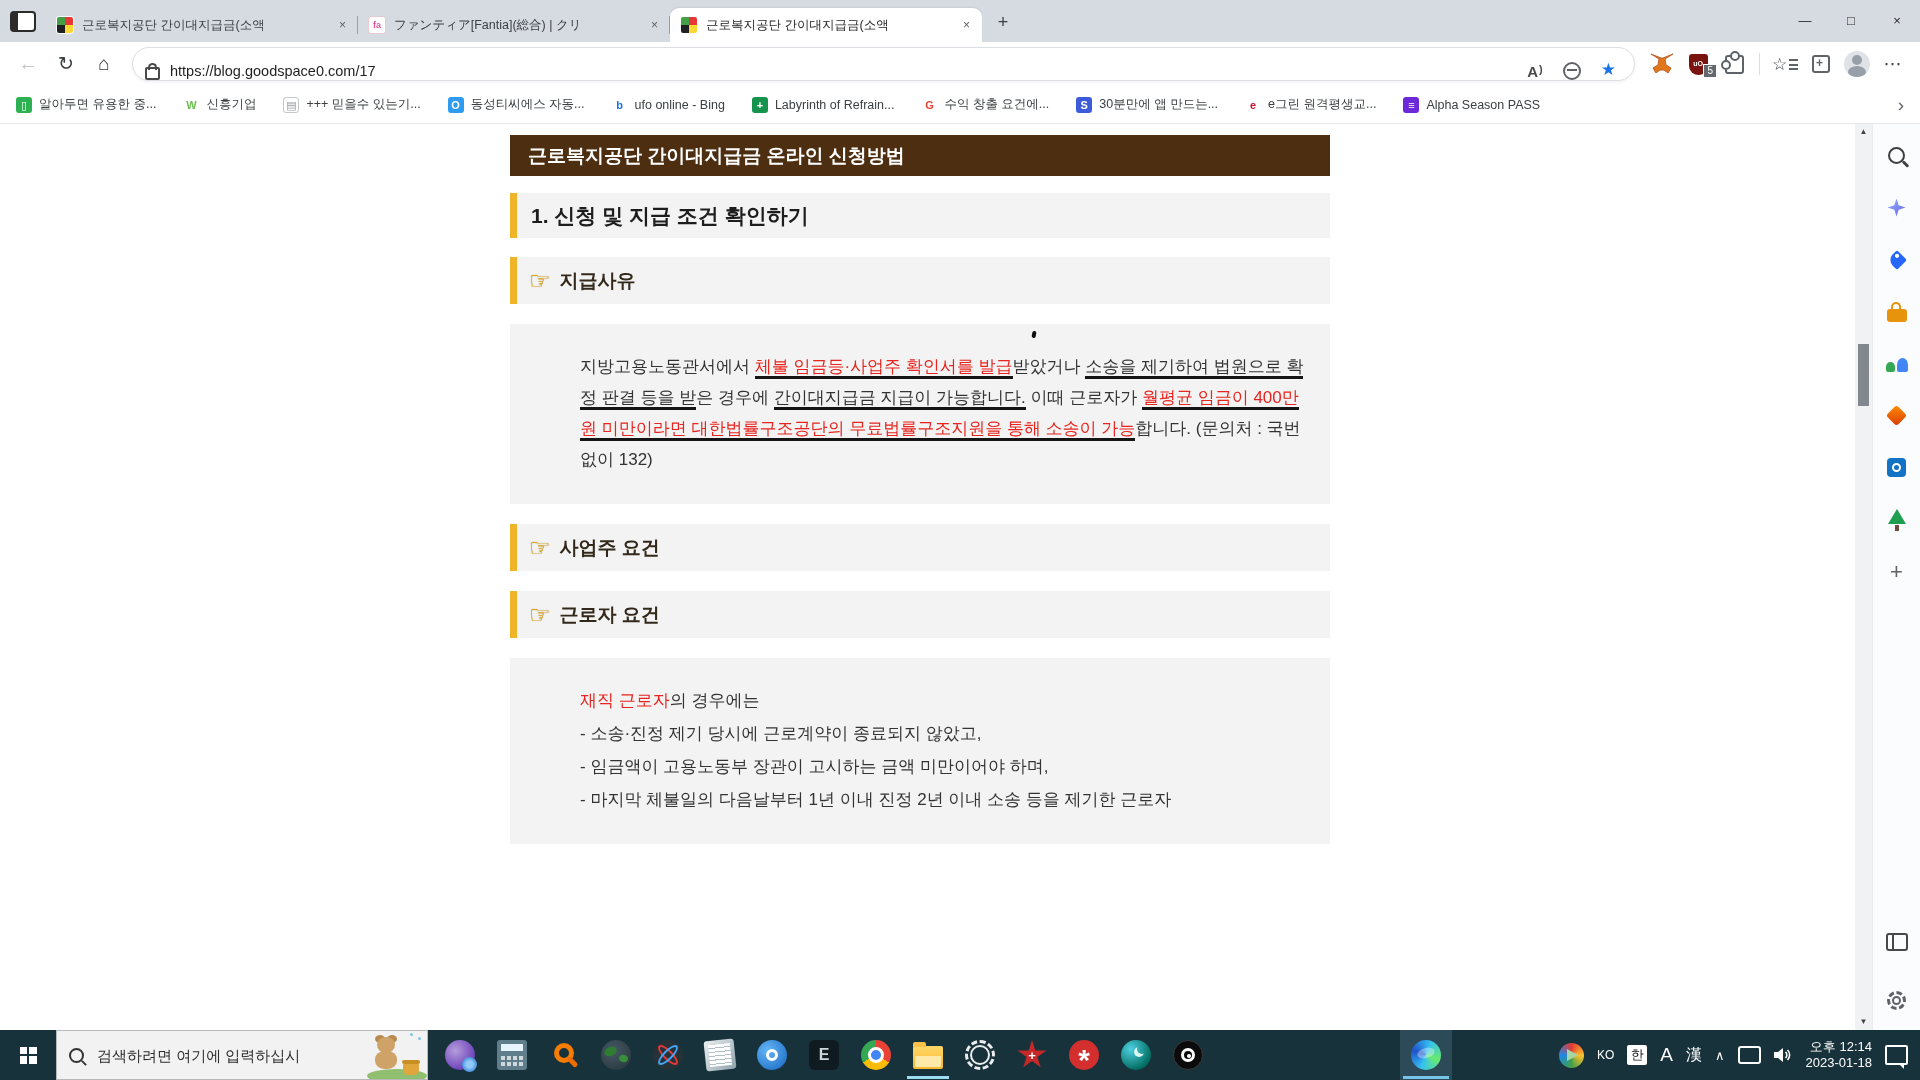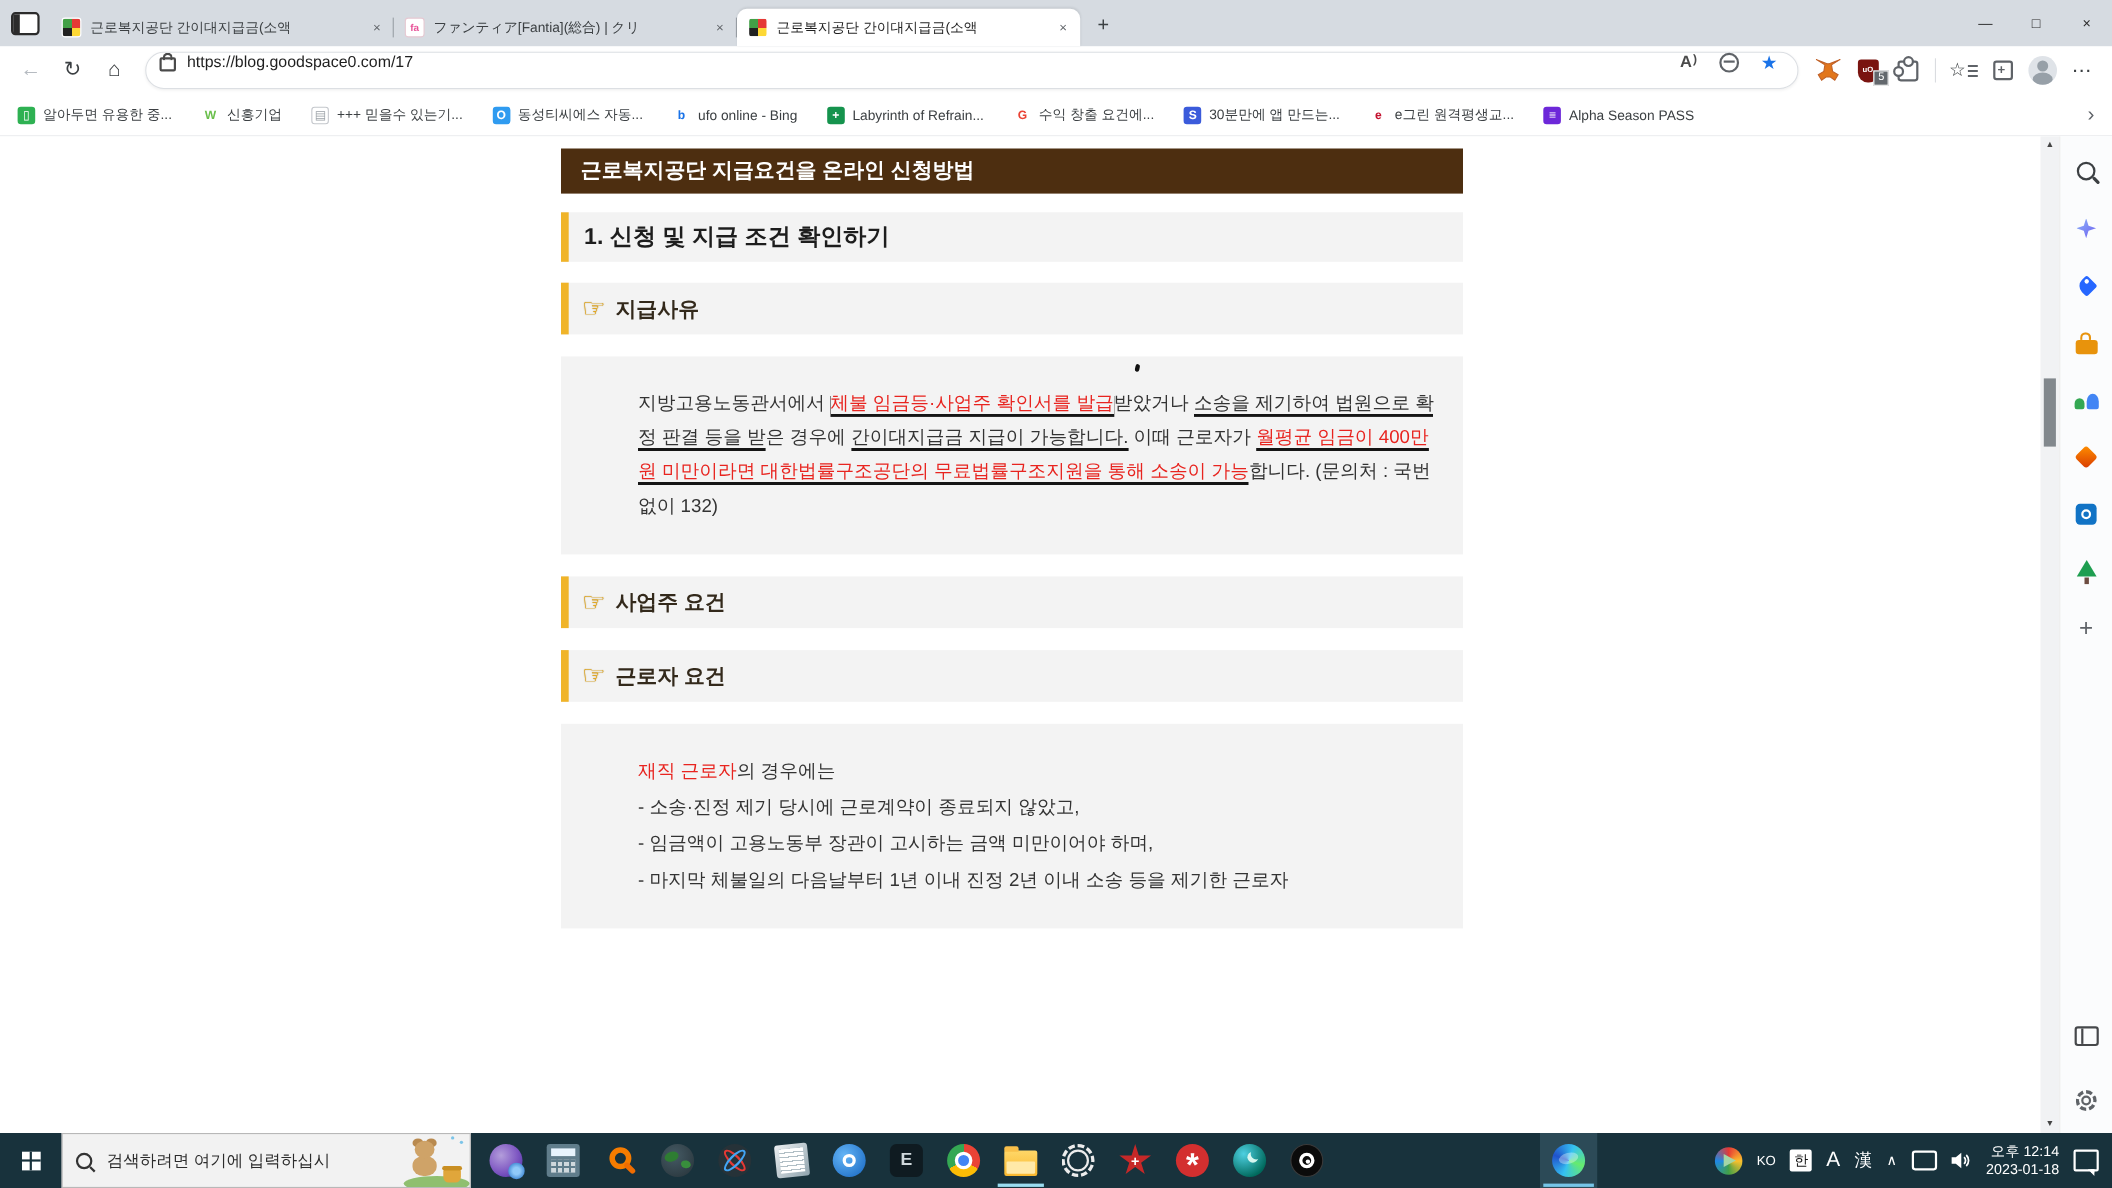--- a/index.html
+++ b/index.html
@@ -24,21 +24,21 @@
   .fav-fantia{background:#fff;border:1px solid #e6c9d2;color:#e85298;font:700 9px/16px "Liberation Sans",sans-serif;}
   .fav-fantia::after{content:"fa";}
   .newtab{width:30px;height:30px;margin:0 0 5px 6px;text-align:center;line-height:30px;font-size:18px;color:#3c4043;border-radius:6px;}
   .win-controls{position:absolute;right:0;top:0;height:42px;display:flex;}
   .wc{width:46px;height:42px;line-height:42px;text-align:center;font-size:13px;color:#2b2b2b;}
 
   
   .toolbar{height:44px;background:#fff;display:flex;align-items:center;padding:0 12px;gap:6px;}
   .nav-btn{width:32px;height:32px;text-align:center;line-height:32px;font-size:19px;color:#3c4043;border-radius:50%;}
   .nav-back{color:#b6bbc1;}
-  .pill{flex:1;height:32px;border:1px solid #dcdfe3;border-radius:17px;display:flex;align-items:flex-start;
+  .pill{flex:1;height:32px;border:1px solid #dcdfe3;border-radius:17px;display:flex;align-items:flex-end;
         padding:0 12px;gap:8px;box-shadow:0 1px 3px rgba(0,0,0,.07);margin:0 6px;}
   .lock{width:11px;height:9px;border:2px solid #4a4a4a;border-radius:2px;position:relative;margin-top:4px;}
   .lock::before{content:"";position:absolute;left:1px;top:-6px;width:5px;height:5px;border:2px solid #4a4a4a;border-bottom:none;border-radius:5px 5px 0 0;}
   .url-input{flex:1;border:none;outline:none;font-size:14.5px;color:#1f1f1f;background:transparent;font-family:inherit;}
   .pill-ic{color:#4a4a4a;font-size:15px;padding:0 6px;display:flex;align-items:center;}
   .read-aloud{font-weight:600;}
   .read-aloud::after{content:")";font-size:11px;margin-left:1px;position:relative;top:-3px;}
   .zoom-out{width:14px;height:14px;border:2px solid #5f6368;border-radius:50%;position:relative;}
   .zoom-out::before{content:"";position:absolute;left:2px;right:2px;top:5px;height:2px;background:#5f6368;}
   .fav-star{color:#1a73e8;font-size:17px;}
@@ -320,21 +320,21 @@
   </span>
       <span class="bm">
     <span class="bm-ico" style="background: rgb(109, 40, 217); color: rgb(255, 255, 255);">≡</span>
     <span class="bm-label">Alpha Season PASS</span>
   </span>
       <span class="bm-chevron">›</span>
   </div>
 
   <div class="content">
     <div class="article">
-      <div class="art-title">근로복지공단 지급요건을 온라인 신청방법</div>
+      <div class="art-title">근로복지공단 간이대지급금 온라인 신청방법</div>
       <div class="sec-head">1. 신청 및 지급 조건 확인하기</div>
       <div>
           <div class="sub-head">
             <span class="hand">☞</span>
             <span>지급사유</span>
           </div>
           <div class="gray-box">
             <p><span>지방고용노동관서에서 </span><span class="red bold u-black">체불 임금등·사업주 확인서를 발급</span><span>받았거나 </span><span class="u-black">소송을 제기하여 법원으로 확정 판결 등을 받</span><span>은 경우에 </span><span class="u-black">간이대지급금 지급이 가능합니다.</span><span> 이때 근로자가 </span><span class="red bold u-black">월평균 임금이 400만원 미만이라면 대한법률구조공단의 무료법률구조지원을 통해 소송이 가능</span><span>합니다. (문의처 : 국번 없이 132)</span></p>
           </div>
           <div class="sub-head">

